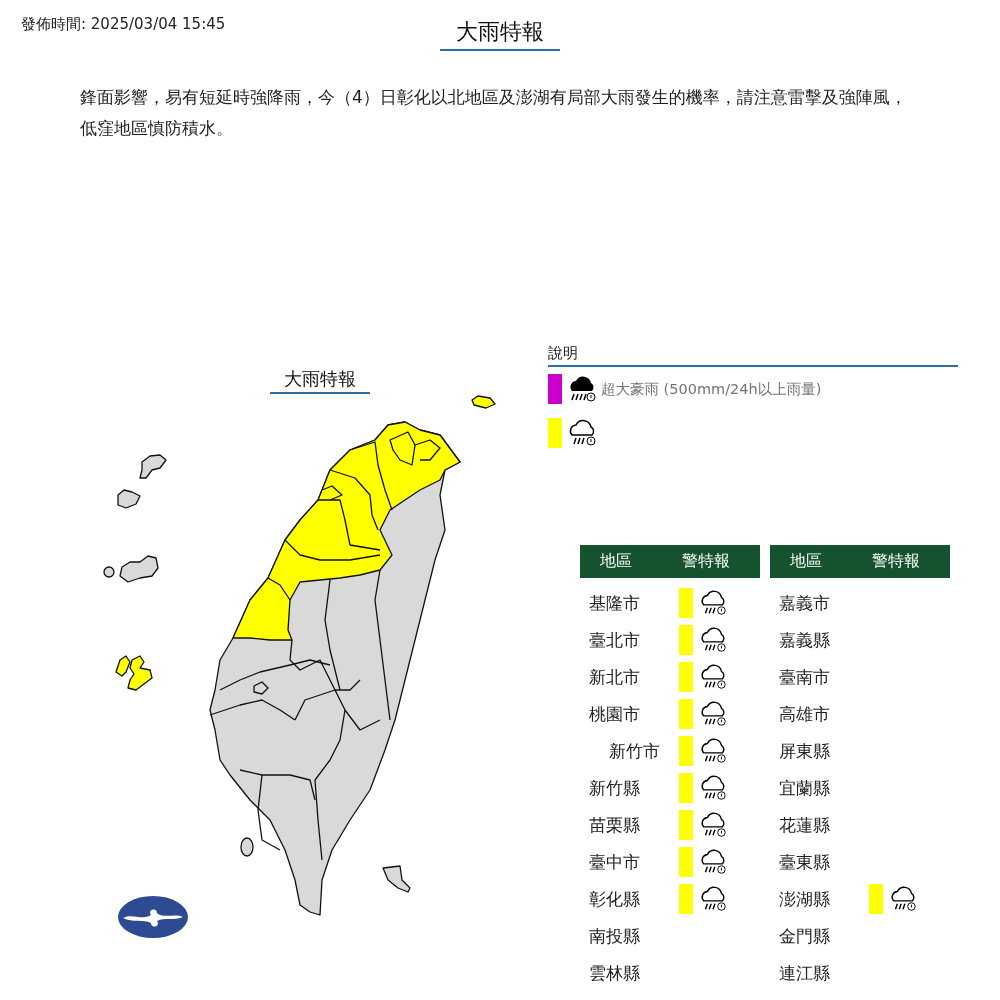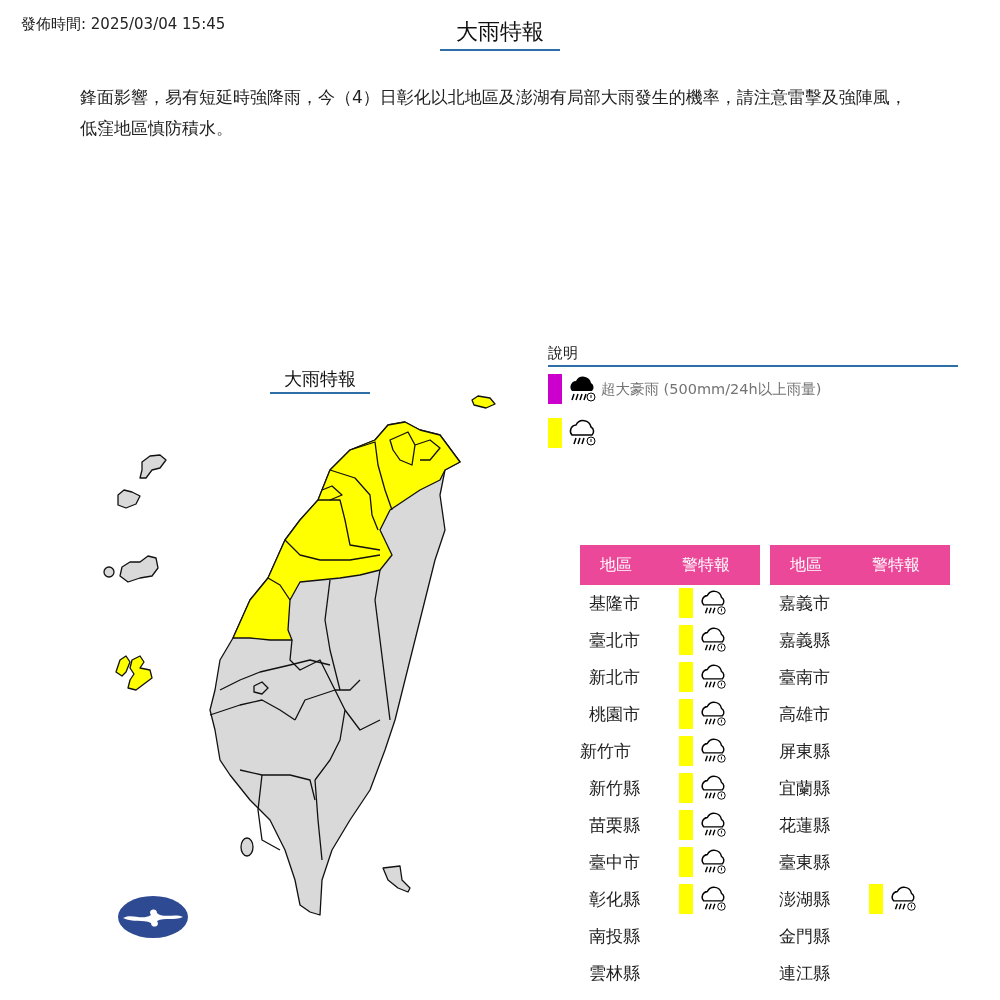--- a/index.html
+++ b/index.html
@@ -12,21 +12,21 @@
     .map-title { position:absolute; left:270px; top:367px; width:100px; text-align:center;
                  font-size:18px; color:#111; border-bottom:2px solid #2f6fa8; padding-bottom:1px; }
     .map { position:absolute; left:90px; top:385px; width:420px; height:545px; }
     .logo { position:absolute; left:117px; top:895px; width:72px; height:44px; }
     .legend { position:absolute; left:548px; top:344px; width:410px; }
     .legend-title { font-size:15px; color:#222; padding-bottom:2px; border-bottom:2px solid #2f6fa8; }
     .legend-row { position:relative; height:44px; display:flex; align-items:center; }
     .swatch { width:14px; height:30px; margin-right:4px; }
     .legend-icon { width:32px; height:32px; margin-right:3px; }
     .legend-text { font-size:14.5px; color:#737373; white-space:nowrap; }
-    .tbl-head { position:absolute; top:545px; height:40px; background:#ec4899; color:#fff;
+    .tbl-head { position:absolute; top:545px; height:33px; background:#14532d; color:#fff;
                 display:flex; align-items:center; font-size:16px; }
     .tbl-head span { display:inline-block; text-align:center; }
     .region { position:absolute; font-size:17px; color:#222; }
     .wbar { position:absolute; width:14px; height:30px; background:#ffff00; }
     .wicon { position:absolute; width:30px; height:30px; }
   </style>
 </head>
 <body>
 
 <div class="issue-time">發佈時間: 2025/03/04 15:45</div>
@@ -145,21 +145,21 @@
         <path d="M25,22 L25,25" stroke="#000" stroke-width="1"></path>
       </svg></div>
     <div class="region" style="left: 589px; top: 703px;">桃園市</div>
     <div class="wbar" style="left: 679px; top: 699px;"></div>
     <div class="wicon" style="left: 698px; top: 699px;"><svg viewBox="0 0 32 32" width="30" height="30">
         <path d="M6,18 A6,6 0 0 1 10,8 A8,8 0 0 1 25,10 A5,5 0 0 1 26,18 Z" fill="#fff" stroke="#000" stroke-width="1.5"></path>
         <path d="M10,21 L8,27 M14,21 L12,27 M18,21 L16,27" stroke="#000" stroke-width="1.5"></path>
         <circle cx="25" cy="24" r="4" fill="#fff" stroke="#000" stroke-width="1"></circle>
         <path d="M25,22 L25,25" stroke="#000" stroke-width="1"></path>
       </svg></div>
-    <div class="region" style="left: 580px; top: 740px;">新竹市</div>
+    <div class="region" style="left: 609px; top: 740px;">新竹市</div>
     <div class="wbar" style="left: 679px; top: 736px;"></div>
     <div class="wicon" style="left: 698px; top: 736px;"><svg viewBox="0 0 32 32" width="30" height="30">
         <path d="M6,18 A6,6 0 0 1 10,8 A8,8 0 0 1 25,10 A5,5 0 0 1 26,18 Z" fill="#fff" stroke="#000" stroke-width="1.5"></path>
         <path d="M10,21 L8,27 M14,21 L12,27 M18,21 L16,27" stroke="#000" stroke-width="1.5"></path>
         <circle cx="25" cy="24" r="4" fill="#fff" stroke="#000" stroke-width="1"></circle>
         <path d="M25,22 L25,25" stroke="#000" stroke-width="1"></path>
       </svg></div>
     <div class="region" style="left: 589px; top: 777px;">新竹縣</div>
     <div class="wbar" style="left: 679px; top: 773px;"></div>
     <div class="wicon" style="left: 698px; top: 773px;"><svg viewBox="0 0 32 32" width="30" height="30">

